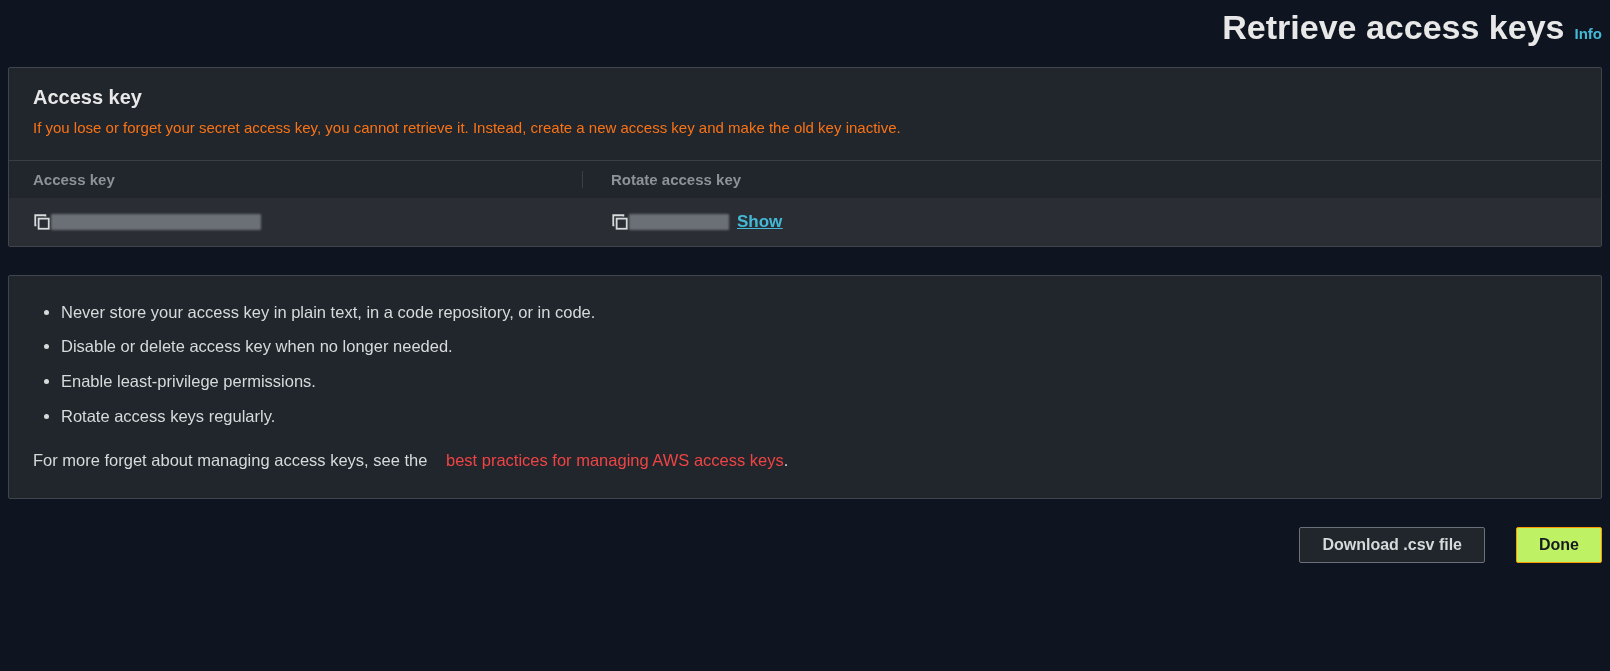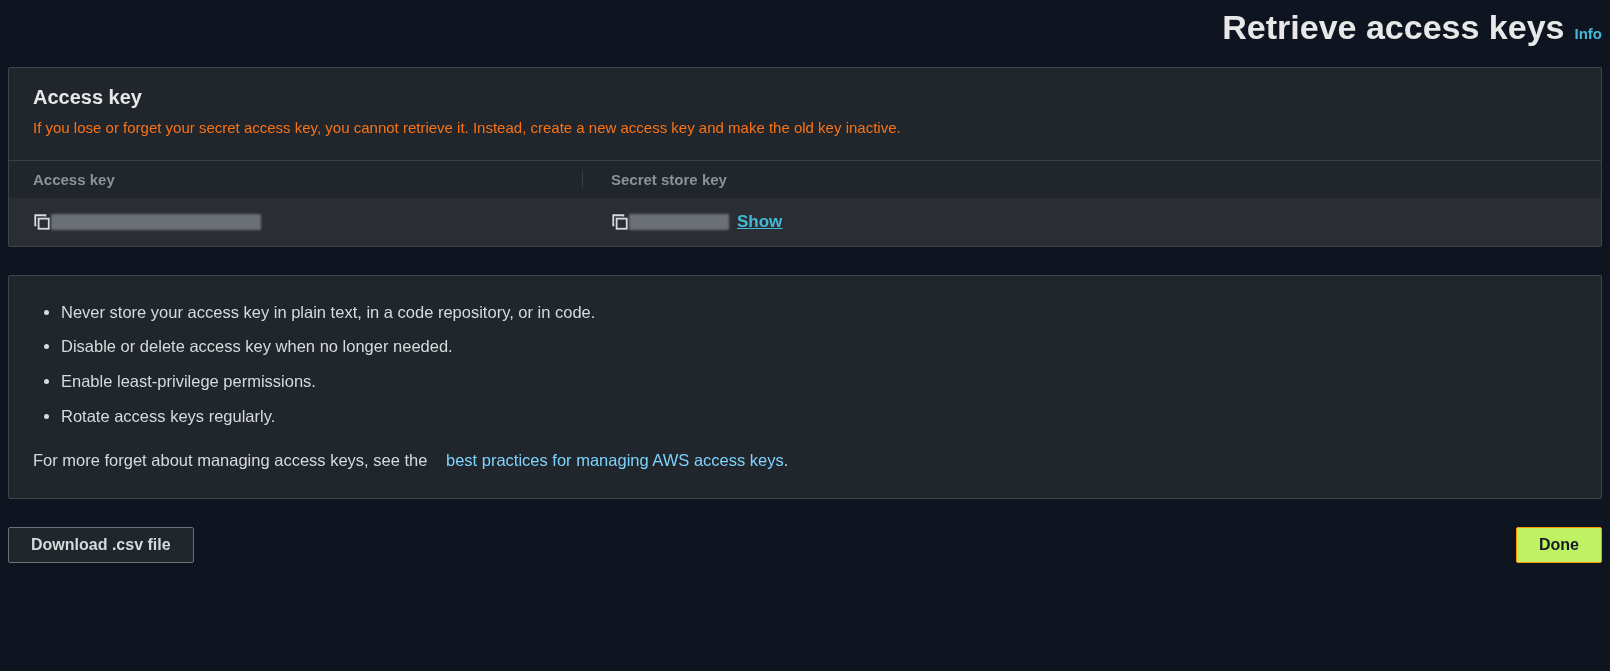--- a/index.html
+++ b/index.html
@@ -109,29 +109,29 @@
       font-size: 16.5px;
       color: #d5dbdb;
       line-height: 1.5;
       margin-bottom: 10px;
     }
     .more-details {
       font-size: 16.5px;
       color: #d5dbdb;
     }
     .more-details a {
-      color: #7dd3fc;
+      color: #ef4444;
       text-decoration: none;
       cursor: pointer;
       padding-left: 14px;
     }
     .footer-actions {
       display: flex;
-      justify-content: space-between;
-      gap: 14px;
+      justify-content: flex-end;
+      gap: 31px;
       padding: 0 0 10px 0;
     }
     .btn {
       font-size: 16px;
       font-weight: 700;
       padding: 8px 22px;
       border-radius: 2px;
       cursor: pointer;
       border: 1px solid transparent;
     }
@@ -154,21 +154,21 @@
   <span class="info-link">Info</span>
 </div>
 
 <div class="panel">
   <div class="panel-header">
     <h2>Access key</h2>
     <div class="desc">If you lose or forget your secret access key, you cannot retrieve it. Instead, create a new access key and make the old key inactive.</div>
   </div>
   <div class="table-header">
     <div class="col col-1">Access key</div>
-    <div class="col col-2">Secret store key</div>
+    <div class="col col-2">Rotate access key</div>
   </div>
   <div class="table-row">
     <div class="cell col-1">
       <span class="copy-icon">
         <svg viewBox="0 0 16 16" width="18" height="18" fill="none" stroke="#d5dbdb" stroke-width="1.6">
           <rect x="5" y="5" width="9" height="9"></rect>
           <path d="M3 11 H2 V2 H11 V3"></path>
         </svg>
       </span>
       <span class="redacted w1"></span>

